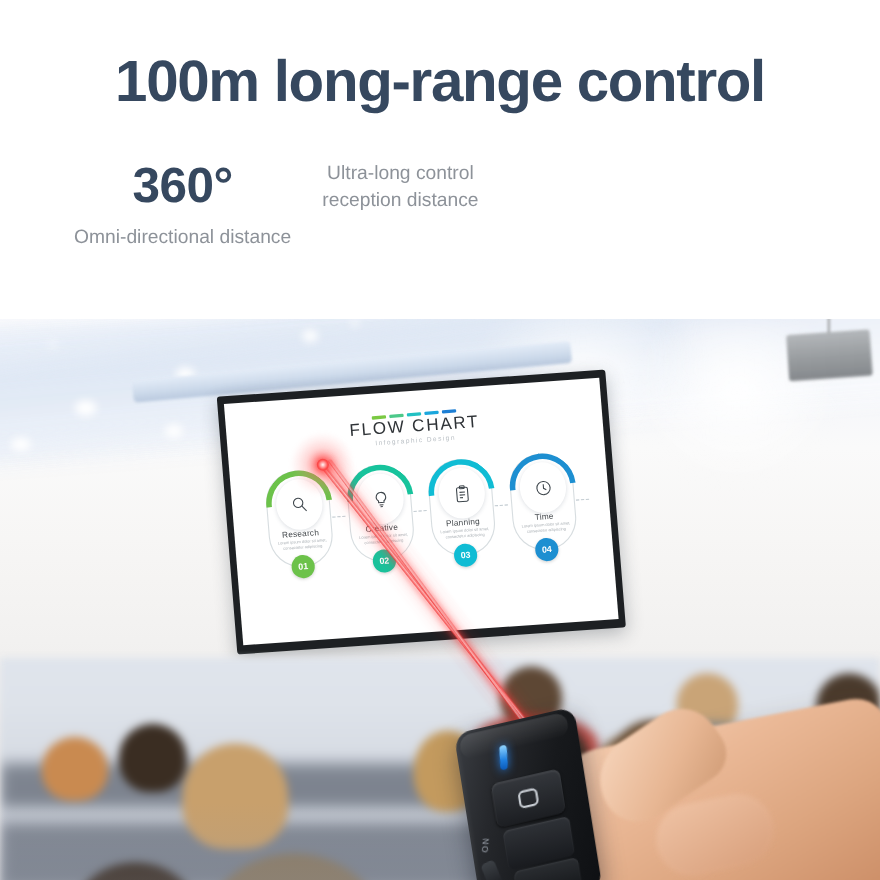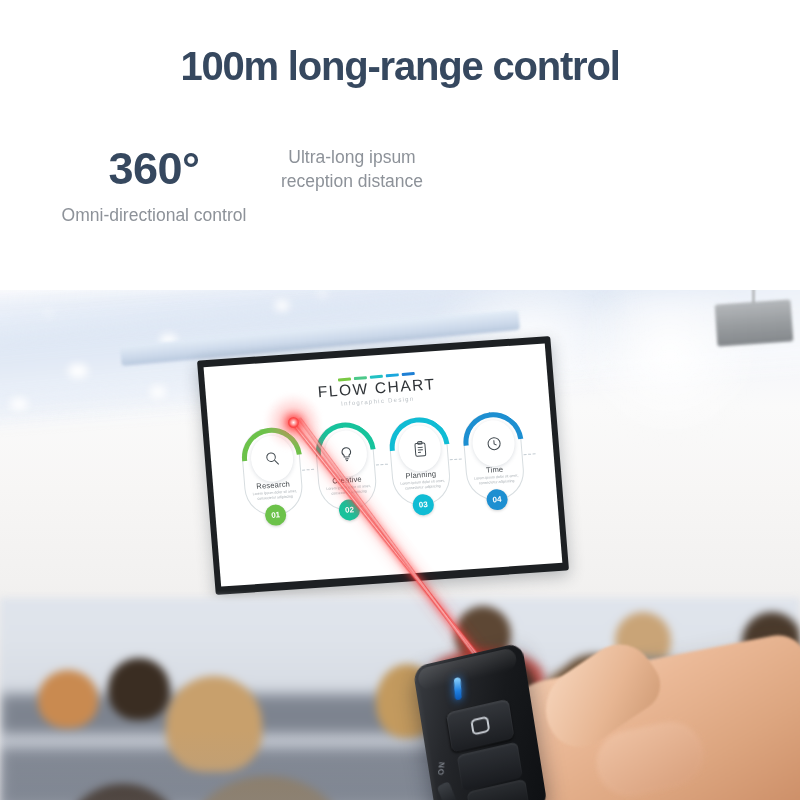--- a/index.html
+++ b/index.html
@@ -9,25 +9,25 @@
     background:#ffffff;
     overflow:hidden;
     position:relative;
   }
   #root { position:relative; width:800px; height:800px; background:#fff; overflow:hidden; }
 
   
   .header { position:absolute; left:0; top:0; width:800px; height:290px; background:#ffffff; z-index:40; }
   .headline {
     position:absolute; left:0; top:44px; width:800px; text-align:center;
-    font-size:40px; font-weight:700; letter-spacing:-1.2px;
+    font-size:53px; font-weight:700; letter-spacing:-1.2px;
     color:#36485f; white-space:nowrap;
     font-family:"Liberation Sans", sans-serif;
   }
-  .stats { position:absolute; left:55px; top:140px; width:420px; display:flex; }
+  .stats { position:absolute; left:55px; top:140px; width:420px; display:flex;justify-content:center; }
   .stat { width:198px; text-align:center; }
   .stat-value {
     font-size:45px; font-weight:700; color:#36485f; letter-spacing:-0.5px;
     line-height:58px; white-space:nowrap;
   }
   .stat-desc {
     margin-top:5px; font-size:17.5px; color:#8d9299; line-height:24px; font-weight:400;
   }
 
   
@@ -267,24 +267,24 @@
 <body>
 
 <div id="root">
 
   <div class="header">
     <div class="headline">100m long-range control</div>
 
     <div class="stats">
       <div class="stat">
         <div class="stat-value">360°</div>
-        <div class="stat-desc">Omni-directional control</div>
+        <div class="stat-desc">Omni-directional distance</div>
       </div>
       <div class="stat">
-        <div class="stat-desc">Ultra-long ipsum reception distance</div>
+        <div class="stat-desc">Ultra-long control reception distance</div>
       </div>
     </div>
   </div>
 
   <div class="photo">
     <div class="room-bg"></div>
     <div class="ceiling"></div>
     <div class="ceiling2"></div>
 
     <div class="cl" style="left:160px;top:52px;width:17px;height:13px;"></div>

